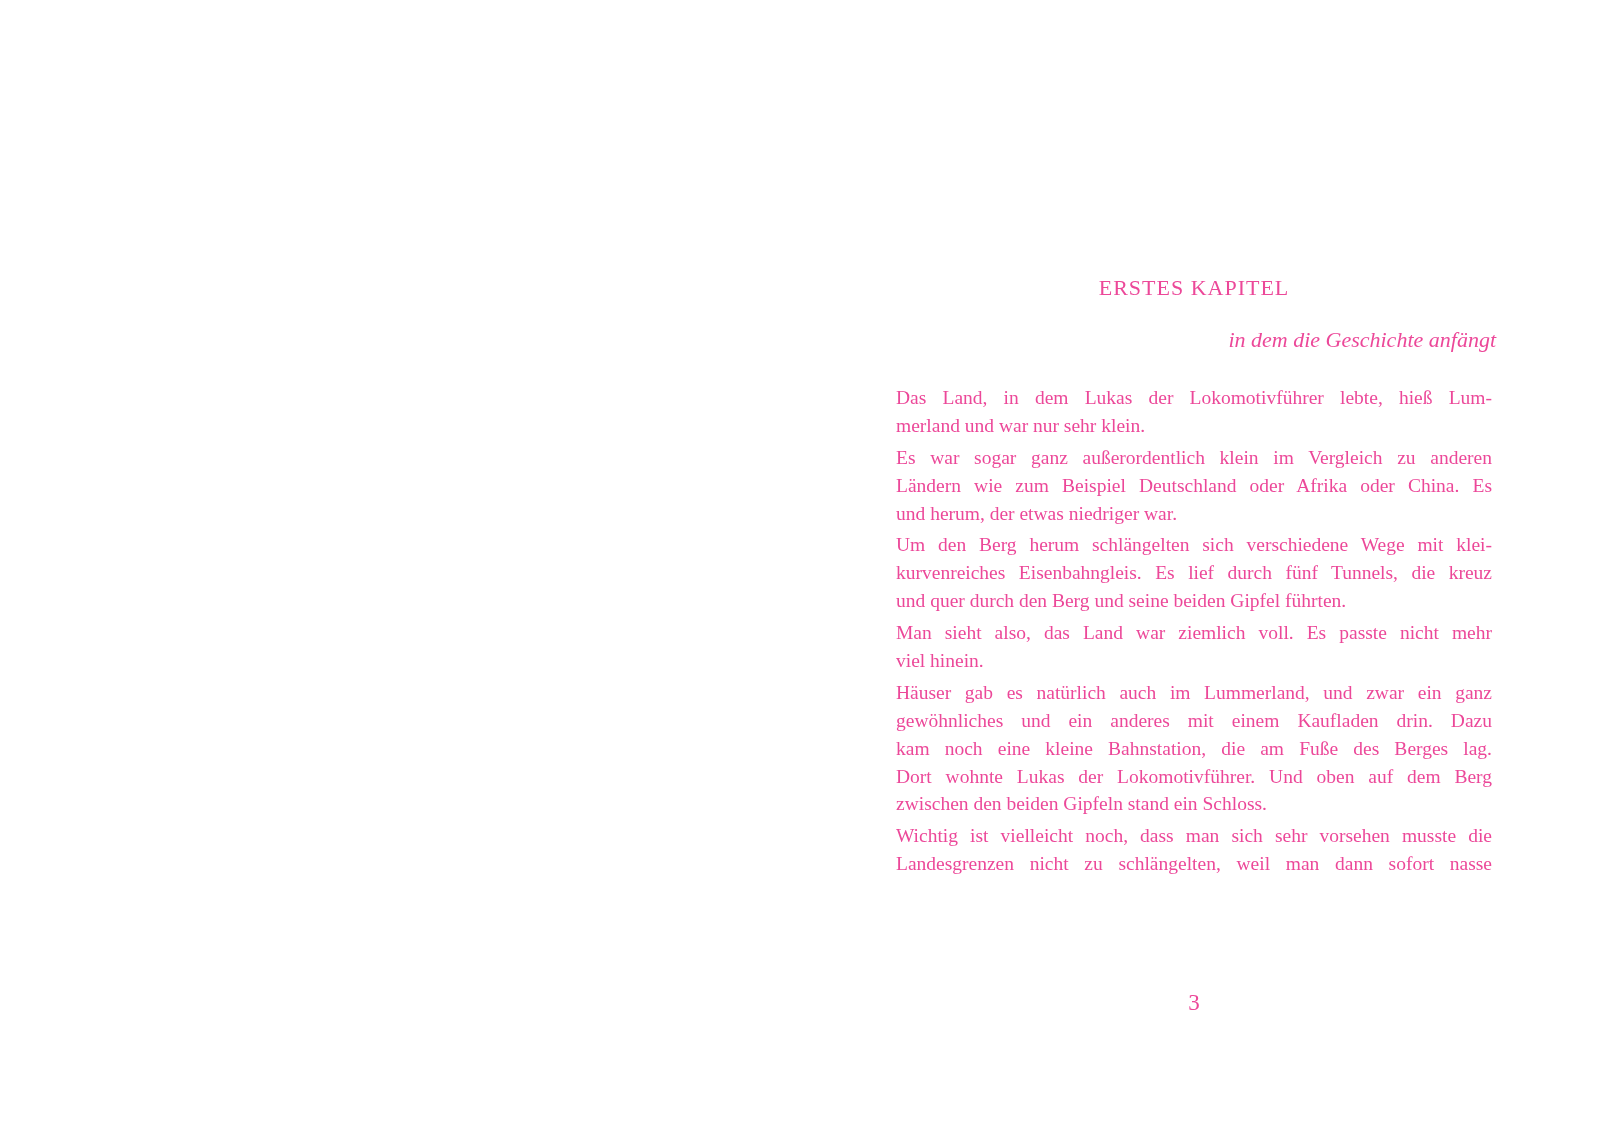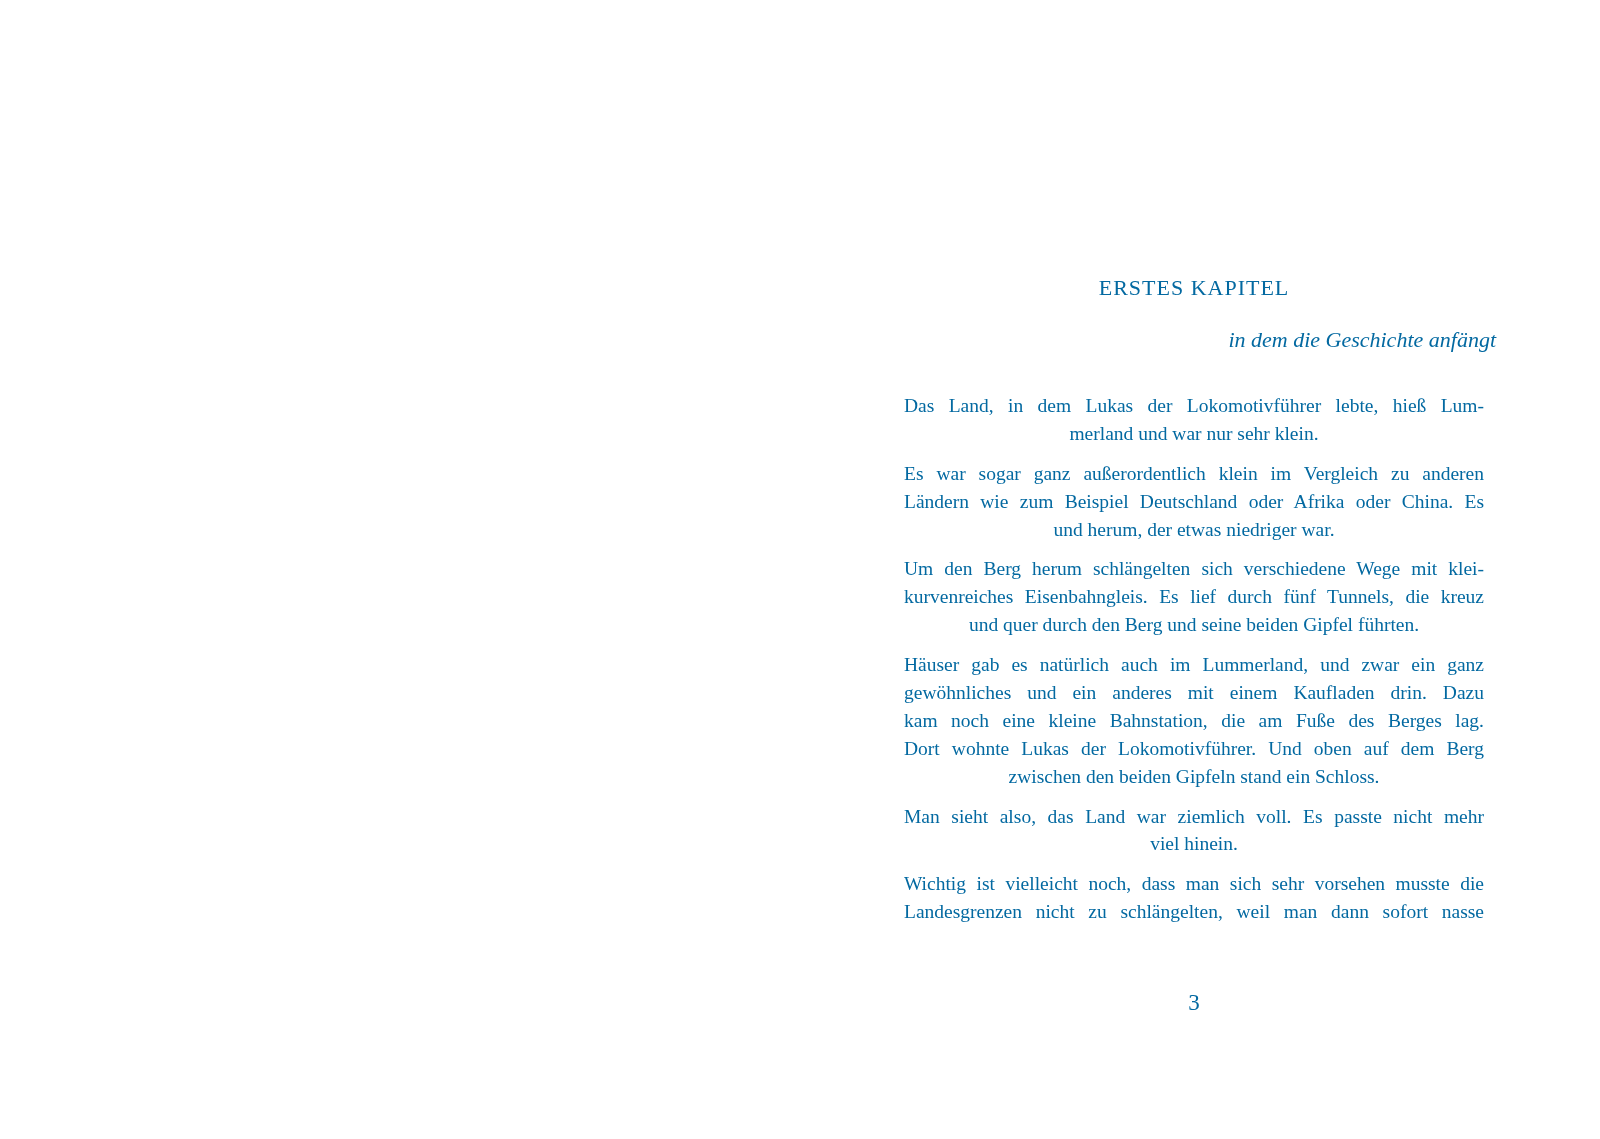--- a/index.html
+++ b/index.html
@@ -11,21 +11,21 @@
     height: 1139px;
     background: #ffffff;
     overflow: hidden;
   }
   .canvas {
     position: relative;
     width: 1600px;
     height: 876px;
     background: #ffffff;
     font-family: "Liberation Serif", serif;
-    color: #0369a1;
+    color: #ec4899;
   }
   .text-block {
     position: absolute;
     left: 892px;
     top: 0;
     width: 604px;
     height: 1139px;
   }
   .chapter-heading {
     position: absolute;
@@ -50,27 +50,27 @@
     white-space: nowrap;
   }
   .body-text {
     position: absolute;
     top: 380px;
     left: 0;
     width: 604px;
     font-size: 19.5px;
   }
   .paragraph {
-    margin: 12px;
+    margin: 4px;
     padding: 0;
   }
   .line {
     height: 27.9px;
     line-height: 27.9px;
-    text-align: center;
+    text-align: left;
     overflow: visible;
   }
   .line.just {
     text-align: justify;
     text-align-last: justify;
   }
   .page-number {
     position: absolute;
     top: 991px;
     left: 0;
@@ -96,29 +96,29 @@
           <div class="line just">Es war sogar ganz außerordentlich klein im Vergleich zu anderen</div>
           <div class="line just">Ländern wie zum Beispiel Deutschland oder Afrika oder China. Es</div>
           <div class="line">und herum, der etwas niedriger war.</div>
         </div>
         <div class="paragraph">
           <div class="line just">Um den Berg herum schlängelten sich verschiedene Wege mit klei-</div>
           <div class="line just">kurvenreiches Eisenbahngleis. Es lief durch fünf Tunnels, die kreuz</div>
           <div class="line">und quer durch den Berg und seine beiden Gipfel führten.</div>
         </div>
         <div class="paragraph">
+          <div class="line just">Man sieht also, das Land war ziemlich voll. Es passte nicht mehr</div>
+          <div class="line">viel hinein.</div>
+        </div>
+        <div class="paragraph">
           <div class="line just">Häuser gab es natürlich auch im Lummerland, und zwar ein ganz</div>
           <div class="line just">gewöhnliches und ein anderes mit einem Kaufladen drin. Dazu</div>
           <div class="line just">kam noch eine kleine Bahnstation, die am Fuße des Berges lag.</div>
           <div class="line just">Dort wohnte Lukas der Lokomotivführer. Und oben auf dem Berg</div>
           <div class="line">zwischen den beiden Gipfeln stand ein Schloss.</div>
-        </div>
-        <div class="paragraph">
-          <div class="line just">Man sieht also, das Land war ziemlich voll. Es passte nicht mehr</div>
-          <div class="line">viel hinein.</div>
         </div>
         <div class="paragraph">
           <div class="line just">Wichtig ist vielleicht noch, dass man sich sehr vorsehen musste die</div>
           <div class="line just">Landesgrenzen nicht zu schlängelten, weil man dann sofort nasse</div>
         </div>
       </div>
     <div class="page-number">3</div>
   </div>
 </div>
 

